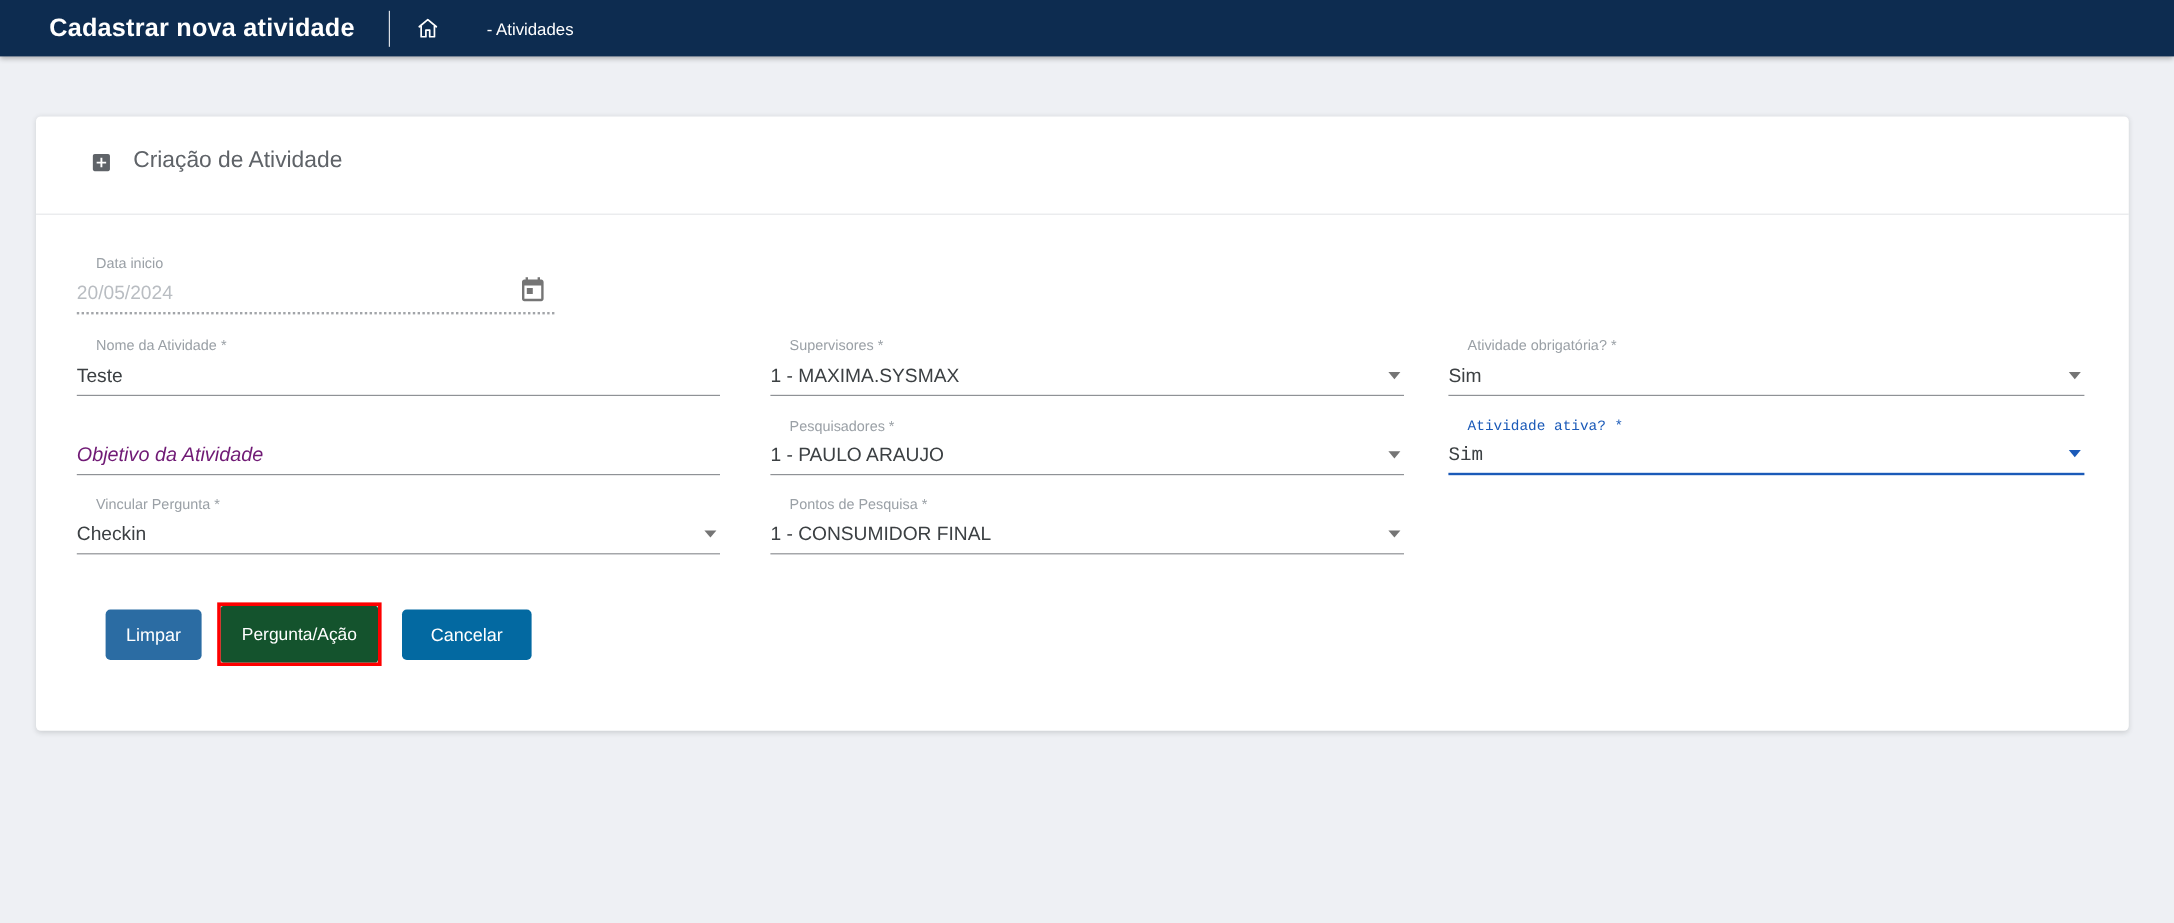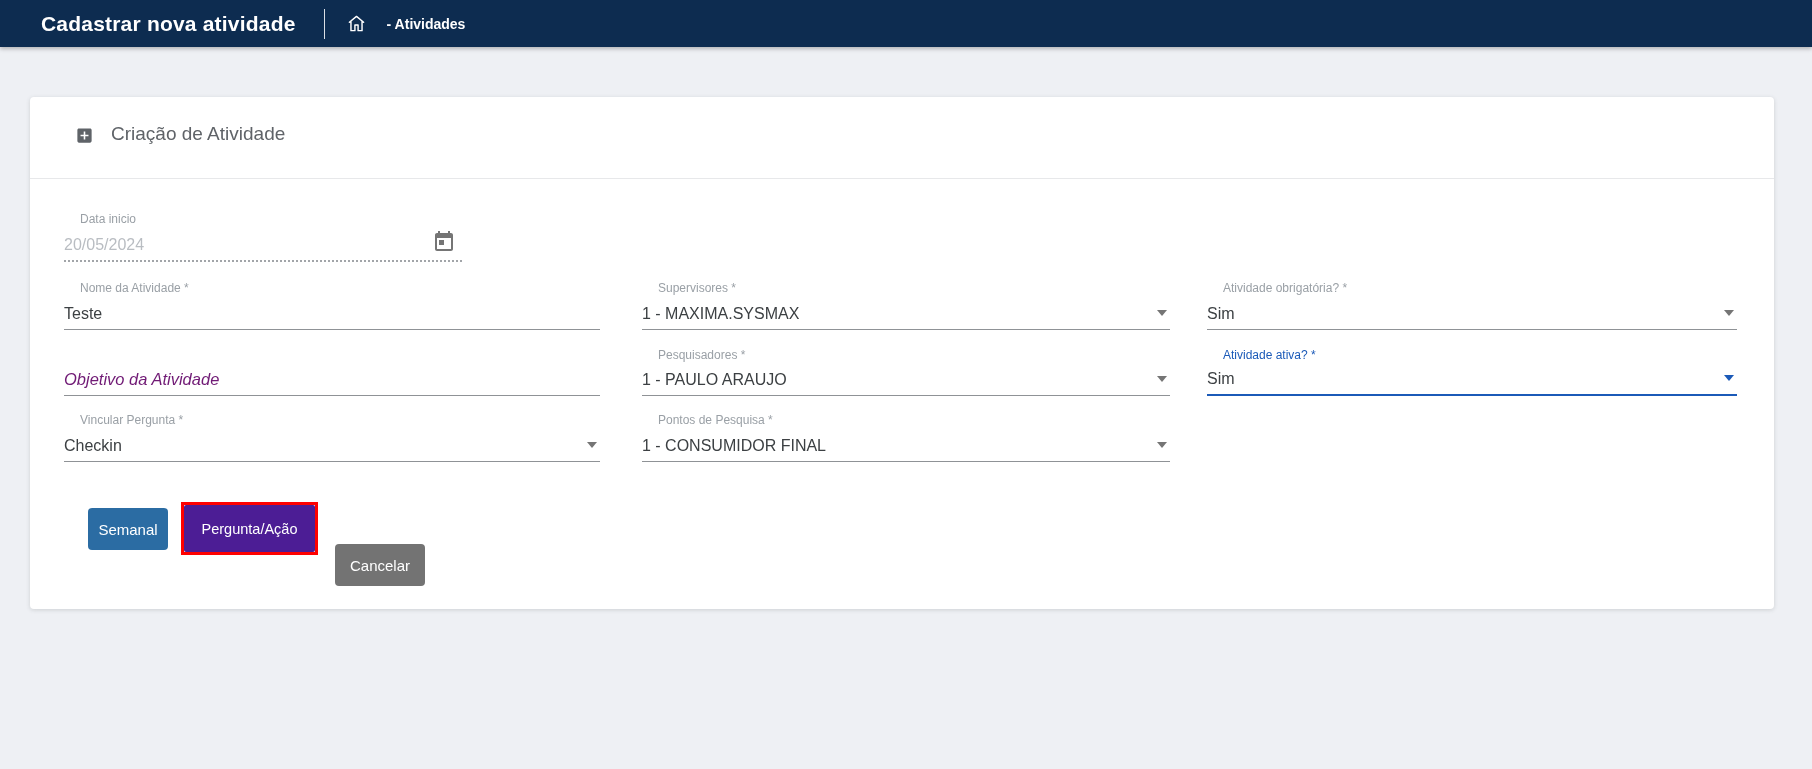--- a/index.html
+++ b/index.html
@@ -8,21 +8,21 @@
 
   
   .navbar {
     position:absolute; left:0; top:0; width:1812px; height:47px;
     background:#0d2c50; display:flex; align-items:center;
     box-shadow:0 2px 4px rgba(0,0,0,.25);
   }
   .navbar h1 { color:#fff; font-size:21px; font-weight:700; margin-left:41px; letter-spacing:.2px; }
   .nav-sep { width:1px; height:30px; background:rgba(255,255,255,.85); margin-left:28px; }
   .home-ic { margin-left:22px; display:flex; align-items:center; cursor:pointer; }
-  .crumb { color:#fff; font-size:14px; font-weight:700; margin-left:21px; }
+  .crumb { color:#fff; font-size:14px; font-weight:400; margin-left:40px; }
 
   
   .card {
     position:absolute; left:30px; top:97px; width:1744px; height:512px;
     background:#ffffff; border-radius:4px;
     box-shadow:0 1px 4px rgba(60,64,67,.18);
   }
   .card-header { position:absolute; left:45px; top:26px; display:flex; align-items:flex-end; }
   .card-header .title { font-size:19px; color:#5f6368; margin-left:17px; }
   .hdr-divider { position:absolute; left:0; top:81px; width:1744px; height:1px; background:#e7e8ea; }
@@ -46,38 +46,38 @@
 
   
   #f-data-inicio   { left:34px;  top:115px; width:398px; height:50px; }
   #f-data-fim      { left:468px; top:115px; width:390px; height:50px; }
   #f-periodicidade { left:895px; top:115px; width:388px; height:50px; }
   #f-nome          { left:34px;  top:184px; width:536px; height:49px; }
   #f-supervisores  { left:612px; top:184px; width:528px; height:49px; }
   #f-obrigatoria   { left:1177px;top:184px; width:530px; height:49px; }
   #f-objetivo      { left:34px;  top:251px; width:536px; height:48px; }
   #f-pesquisadores { left:612px; top:251px; width:528px; height:48px; }
-  #f-ativa         { left:1177px;top:251px; width:530px; height:48px; }
+  #f-ativa         { left:1177px;top:251px; width:530px; height:48px;font-family:Liberation Mono, monospace; }
   #f-vincular      { left:34px;  top:316px; width:536px; height:49px; }
   #f-pontos        { left:612px; top:316px; width:528px; height:49px; }
 
   
   .btn {
     position:absolute; border:none; border-radius:4px; color:#fff;
     font-size:15px; font-family:"Liberation Sans", sans-serif; cursor:pointer;
   }
   #btn-limpar   { left:58px;  top:411px; width:80px; height:42px; background:#2b6ca3; }
   .highlight-box{
     position:absolute; left:151px; top:405px; width:137px; height:53px;
     border:3px solid #fe0000;
   }
   #btn-pergunta { position:absolute; left:0; top:0; width:100%; height:100%;
-    background:#4c1d95; border:none; border-radius:2px; color:#fff; font-size:14.5px;
+    background:#14532d; border:none; border-radius:2px; color:#fff; font-size:14.5px;
     font-family:"Liberation Sans", sans-serif; cursor:pointer; }
-  #btn-cancelar { left:305px; top:411px; width:90px; height:42px; background:#737373;margin-top:36px; }
+  #btn-cancelar { left:305px; top:411px; width:108px; height:42px; background:#0369a1; }
 </style>
 </head>
 <body>
 
 <header class="navbar">
   <h1>Cadastrar nova atividade</h1>
   <div class="nav-sep"></div>
   <span class="home-ic">
     <svg width="19" height="19" viewBox="0 0 24 24" fill="none" stroke="#ffffff" stroke-width="1.8" stroke-linejoin="round" stroke-linecap="round">
       <path d="M3 10.5 L12 3 L21 10.5 M5 9 V21 H10 V14 H14 V21 H19 V9"></path>
@@ -144,21 +144,21 @@
     <span class="fvalue">Checkin</span>
     <span class="arrow"></span>
   </div>
 
   <div class="field" id="f-pontos">
     <span class="flabel">Pontos de Pesquisa *</span>
     <span class="fvalue">1 - CONSUMIDOR FINAL</span>
     <span class="arrow"></span>
   </div>
 
-  <button class="btn" id="btn-limpar">Semanal</button>
+  <button class="btn" id="btn-limpar">Limpar</button>
 
   <div class="highlight-box">
     <button id="btn-pergunta">Pergunta/Ação</button>
   </div>
 
   <button class="btn" id="btn-cancelar">Cancelar</button>
 
 </main>
 
 </body></html>

